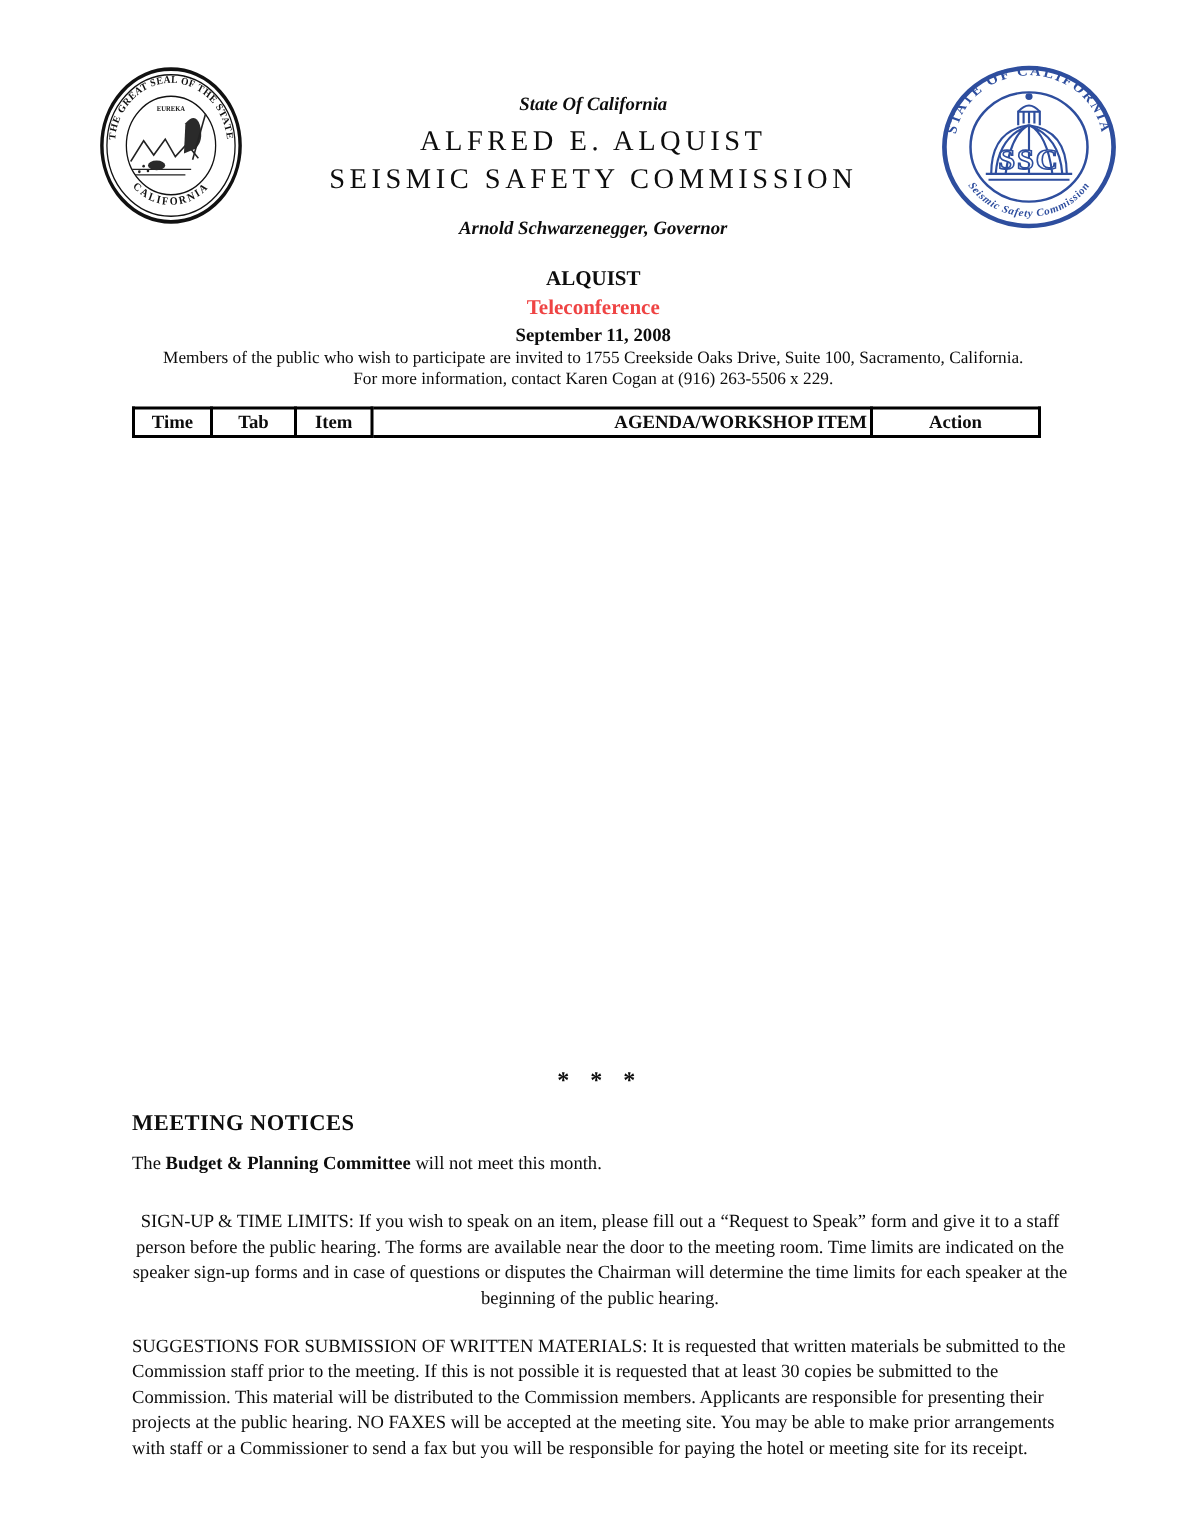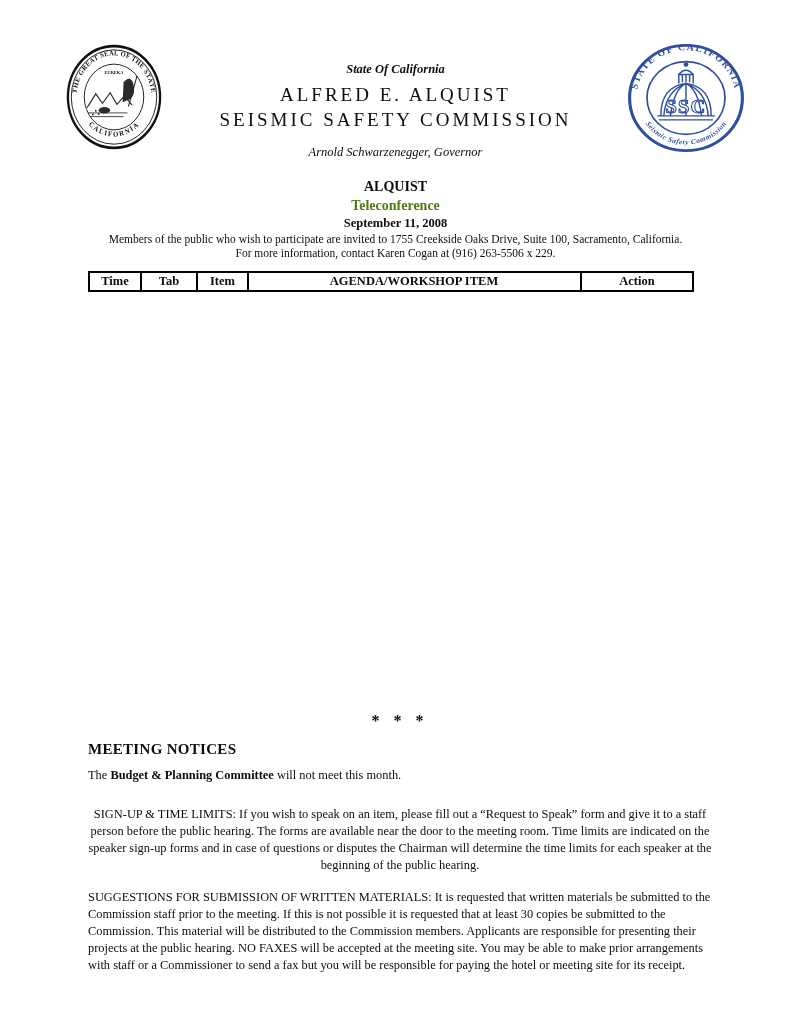--- a/index.html
+++ b/index.html
@@ -13,37 +13,37 @@
 
   
   .seal-left  { position:absolute; left:66px;  top:44px; width:96px;  height:106px; }
   .seal-right { position:absolute; left:626px; top:42px; width:120px; height:112px; }
   .seal-left svg, .seal-right svg { width:100%; height:100%; display:block; }
 
   .hline { position:absolute; left:0; width:100%; text-align:center; }
   .state-line    { top:62px;  font-size:12.5px; font-weight:bold; font-style:italic; }
   .org-line1     { top:84px;  font-size:19px; letter-spacing:3px; }
   .org-line2     { top:109px; font-size:19px; letter-spacing:3px; }
-  .governor-line { top:145px; font-size:12.5px; font-weight:normal; font-style:italic; }
+  .governor-line { top:145px; font-size:12.5px; font-weight:bold; font-style:italic; }
 
   
   .agenda-head { position:absolute; top:178px; left:0; width:100%; text-align:center; }
   .agenda-title { font-size:14px; font-weight:bold; line-height:18px; }
   .teleconf     { font-size:14px; font-weight:bold; line-height:19px; }
   .agenda-date  { font-size:12.5px; font-weight:bold; line-height:17px; }
   .info-line    { font-size:11.5px; line-height:14px; }
 
   
   .table-wrap { position:absolute; top:271px; left:88px; width:608px; }
   table { border-collapse:collapse; table-layout:fixed; width:604px; font-size:12.5px; }
   col.w-time{width:52px;} col.w-tab{width:56px;} col.w-item{width:51px;}
   col.w-agenda{width:333px;} col.w-action{width:112px;}
   th, td { border:2px solid #000;margin-top:13px; }
   th { font-weight:bold; text-align:center; padding:1px 2px; height:18px; }
-  th.col-3 { text-align:center; padding-left:1px; }
+  th.col-3 { text-align:right; padding-left:1px; }
 
   
   .notices { position:absolute; top:712px; left:88px; width:624px; }
   .separator { text-align:center; font-size:16px; font-weight:bold; letter-spacing:5px; }
   .notices-title { font-size:15px; font-weight:bold; margin-top:11px; letter-spacing:0.3px; }
   .committee-line { margin-top:10px; font-size:12.4px; }
   .committee-line .bold { font-weight:bold; }
   .para { margin-top:15px; font-size:12.4px; line-height:17px; text-align:left; }
   .para.first { margin-top:23px;text-align:center; }
 </style>
@@ -101,21 +101,21 @@
     </svg>
   </div>
 
   <div class="hline state-line">State Of California</div>
   <div class="hline org-line1">ALFRED E. ALQUIST</div>
   <div class="hline org-line2">SEISMIC SAFETY COMMISSION</div>
   <div class="hline governor-line">Arnold Schwarzenegger, Governor</div>
 
   <div class="agenda-head">
     <div class="agenda-title">ALQUIST</div>
-    <div class="teleconf" style="color: #4d7c0f;">Teleconference</div>
+    <div class="teleconf" style="color: #ef4444;">Teleconference</div>
     <div class="agenda-date">September 11, 2008</div>
     <div class="info-line">Members of the public who wish to participate are invited to 1755 Creekside Oaks Drive, Suite 100, Sacramento, California.</div>
     <div class="info-line">For more information, contact Karen Cogan at (916) 263-5506 x 229.</div>
   </div>
 
   <div class="table-wrap">
     <table>
       <colgroup>
         <col class="w-time">
           <col class="w-tab">

